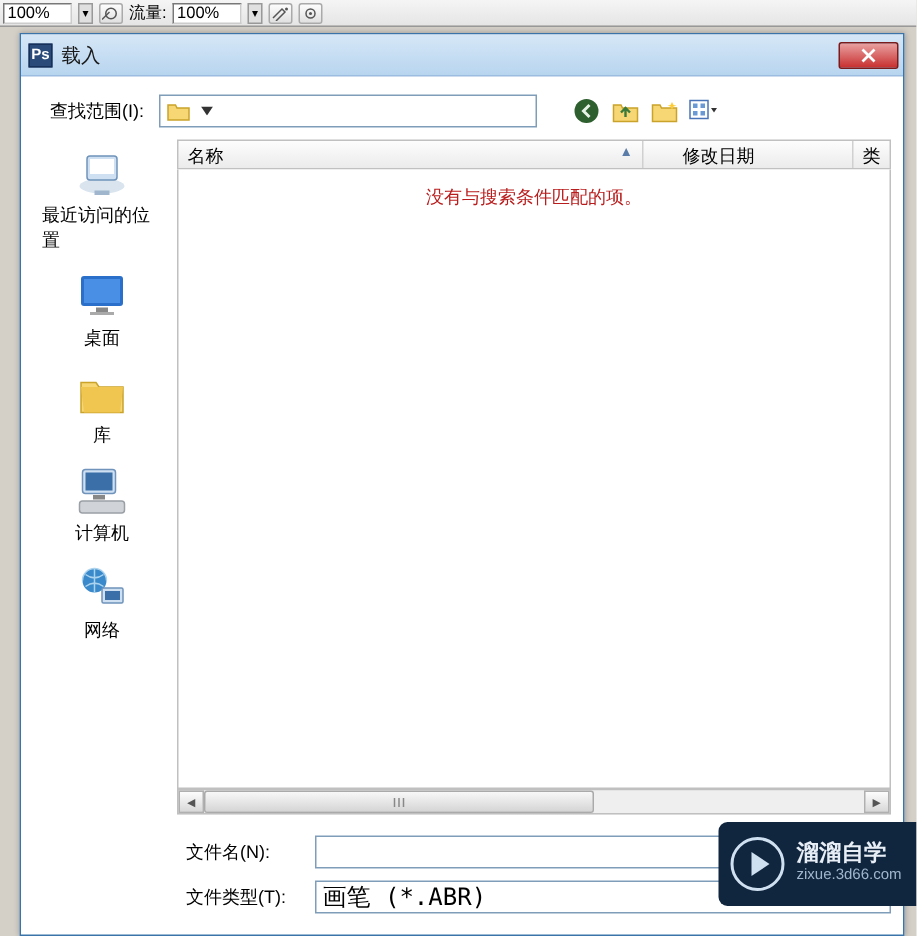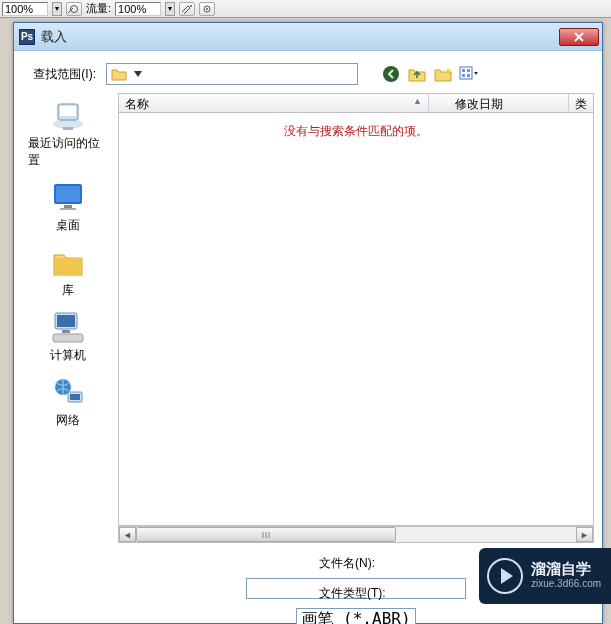--- a/index.html
+++ b/index.html
@@ -187,21 +187,21 @@
   font-size:9px;color:#555;
 }
 .hscroll .track { flex:1; position:relative; background:#efefef; }
 .hscroll .thumb {
   position:absolute;left:0;top:0;height:100%;
   width:260px;background:linear-gradient(#f8f8f8,#d5d5d5);
   border:1px solid #aaa;border-radius:2px;
   display:flex;align-items:center;justify-content:center;
 }
 .bottom-rows { margin-top:12px; }
-.b-row { display:flex; align-items:center; height:26px; gap:6px; margin-bottom:4px;flex-direction:column;}
+.b-row { display:flex; align-items:center; height:26px; gap:6px; margin-bottom:4px;}
 .b-label { width:86px; text-align:left; padding-left:6px;}
 .b-field {
   flex:1;height:22px;border:1px solid #7f9db9;background:#fff;
   display:flex;align-items:center;padding:0 4px;
   font-family: Consolas, monospace; font-size:16px;
 }
 .b-field input { border:none;outline:none;width:100%;font-family:inherit;font-size:inherit; }
 .watermark {
   position:absolute;
   right:0;bottom:20px;

